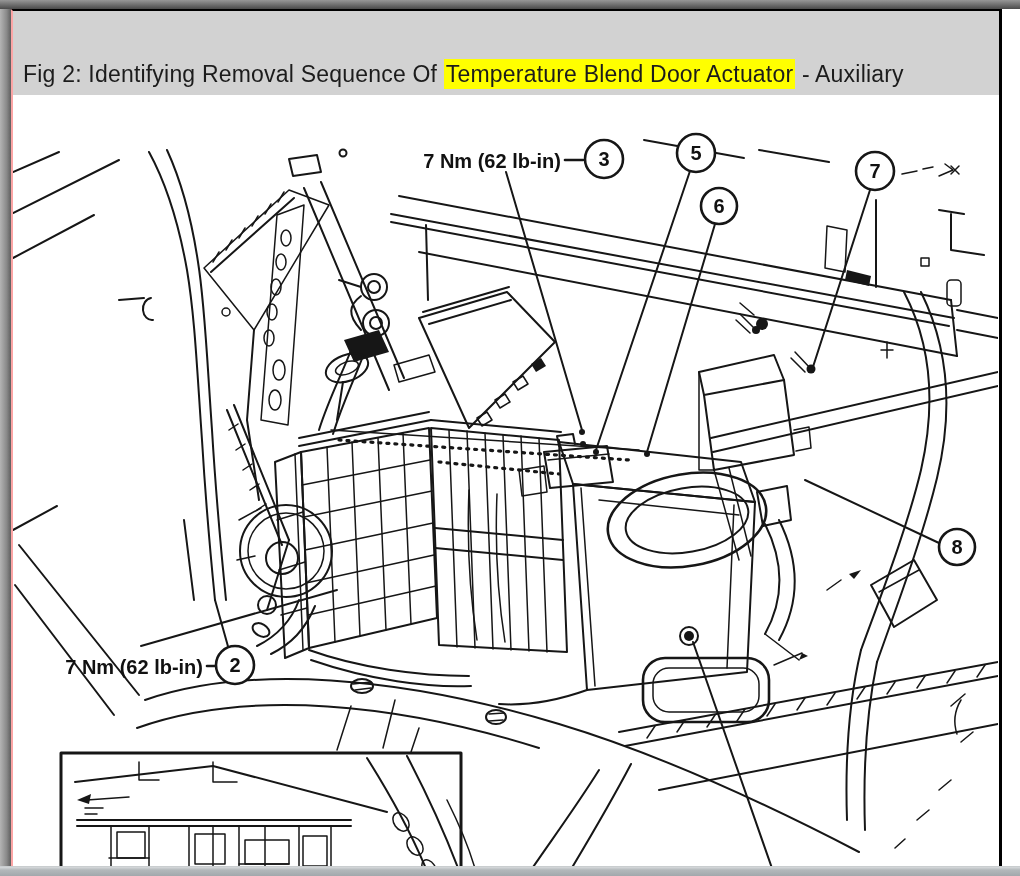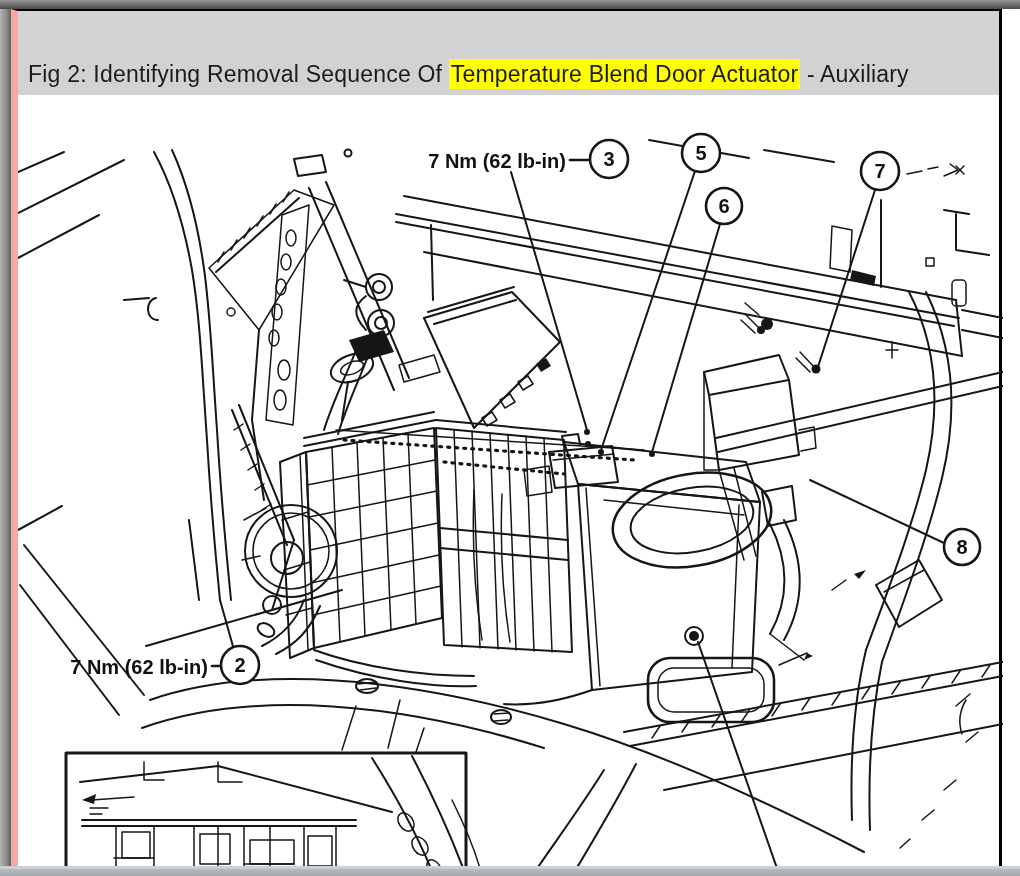--- a/index.html
+++ b/index.html
@@ -9,21 +9,21 @@
   #top-edge{position:absolute;left:0;top:0;width:1020px;height:9px;
             background:linear-gradient(180deg,#979797 0%,#6d6d6d 55%,#4a4a4a 100%);}
   #left-edge{position:absolute;left:0;top:9px;width:11px;height:857px;
              background:linear-gradient(90deg,#b4b4b4 0%,#8a8a8a 60%,#5f5f5f 100%);}
   #bottom-bar{position:absolute;left:0;top:866px;width:1020px;height:10px;
               background:linear-gradient(180deg,#d7dadc 0%,#b3b8bb 30%,#9fa5a9 100%);
               border-top:1px solid #c9cdcf;}
   #right-gutter{position:absolute;left:1002px;top:9px;width:18px;height:857px;background:#ffffff;}
   
   #page{position:absolute;left:11px;top:9px;width:991px;height:857px;background:#ffffff;
-        border-left:7px solid #fca5a5;border-right:3px solid #000;border-top:2px solid #000;
+        border-left:2px solid #fca5a5;border-right:3px solid #000;border-top:2px solid #000;
         box-sizing:border-box;}
   #caption-band{position:absolute;left:0;top:0;width:100%;height:84px;
                 display:flex;align-items:flex-end;box-sizing:border-box;
                 padding:0 0 7px 10px;}
   #caption-band .cap{font-size:23px;color:#1c1c1c;white-space:pre;letter-spacing:.2px;}
   #caption-band .hl{padding:2px 2px;}
   
   #art{position:absolute;left:0;top:84px;}
   #art path,#art line,#art polyline,#art circle,#art ellipse,#art rect{
        fill:none;stroke:#161616;stroke-width:2;stroke-linecap:round;stroke-linejoin:round;}

